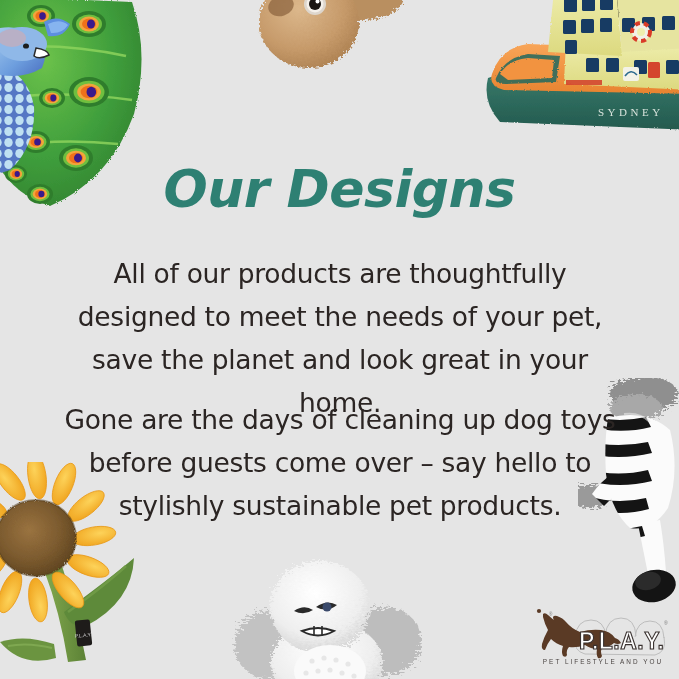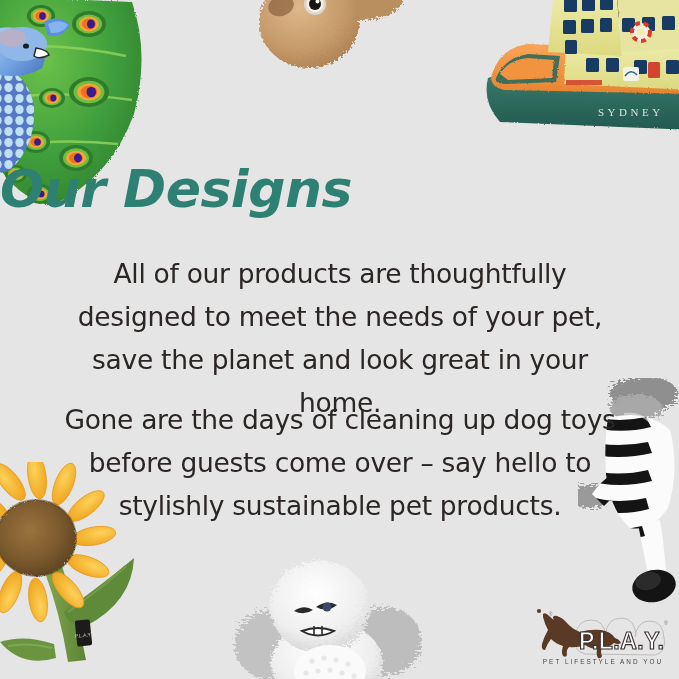--- a/index.html
+++ b/index.html
@@ -25,20 +25,21 @@
     width: 679px;
     height: 679px;
     z-index: 40;
     pointer-events: none;
   }
   .heading {
     position: absolute;
     left: 0;
     top: 163px;
     width: 679px;
+    text-align: center;
     font-family: "DejaVu Sans", sans-serif;
     font-style: italic;
     font-weight: bold;
     font-size: 52px;
     letter-spacing: -0.5px;
     color: #2e8073;
     line-height: 1;
   }
   .para {
     position: absolute;

